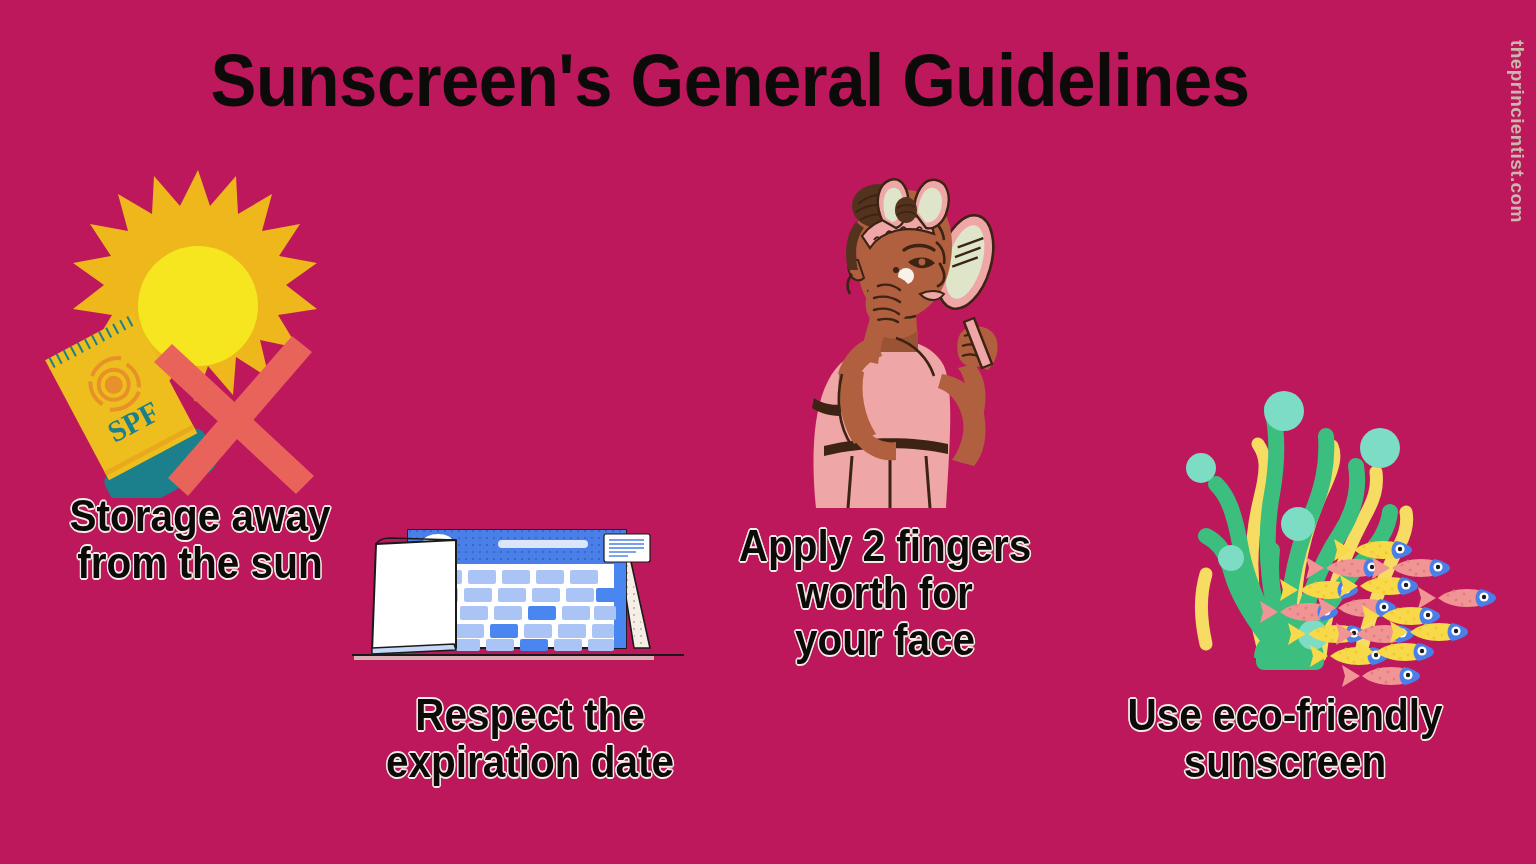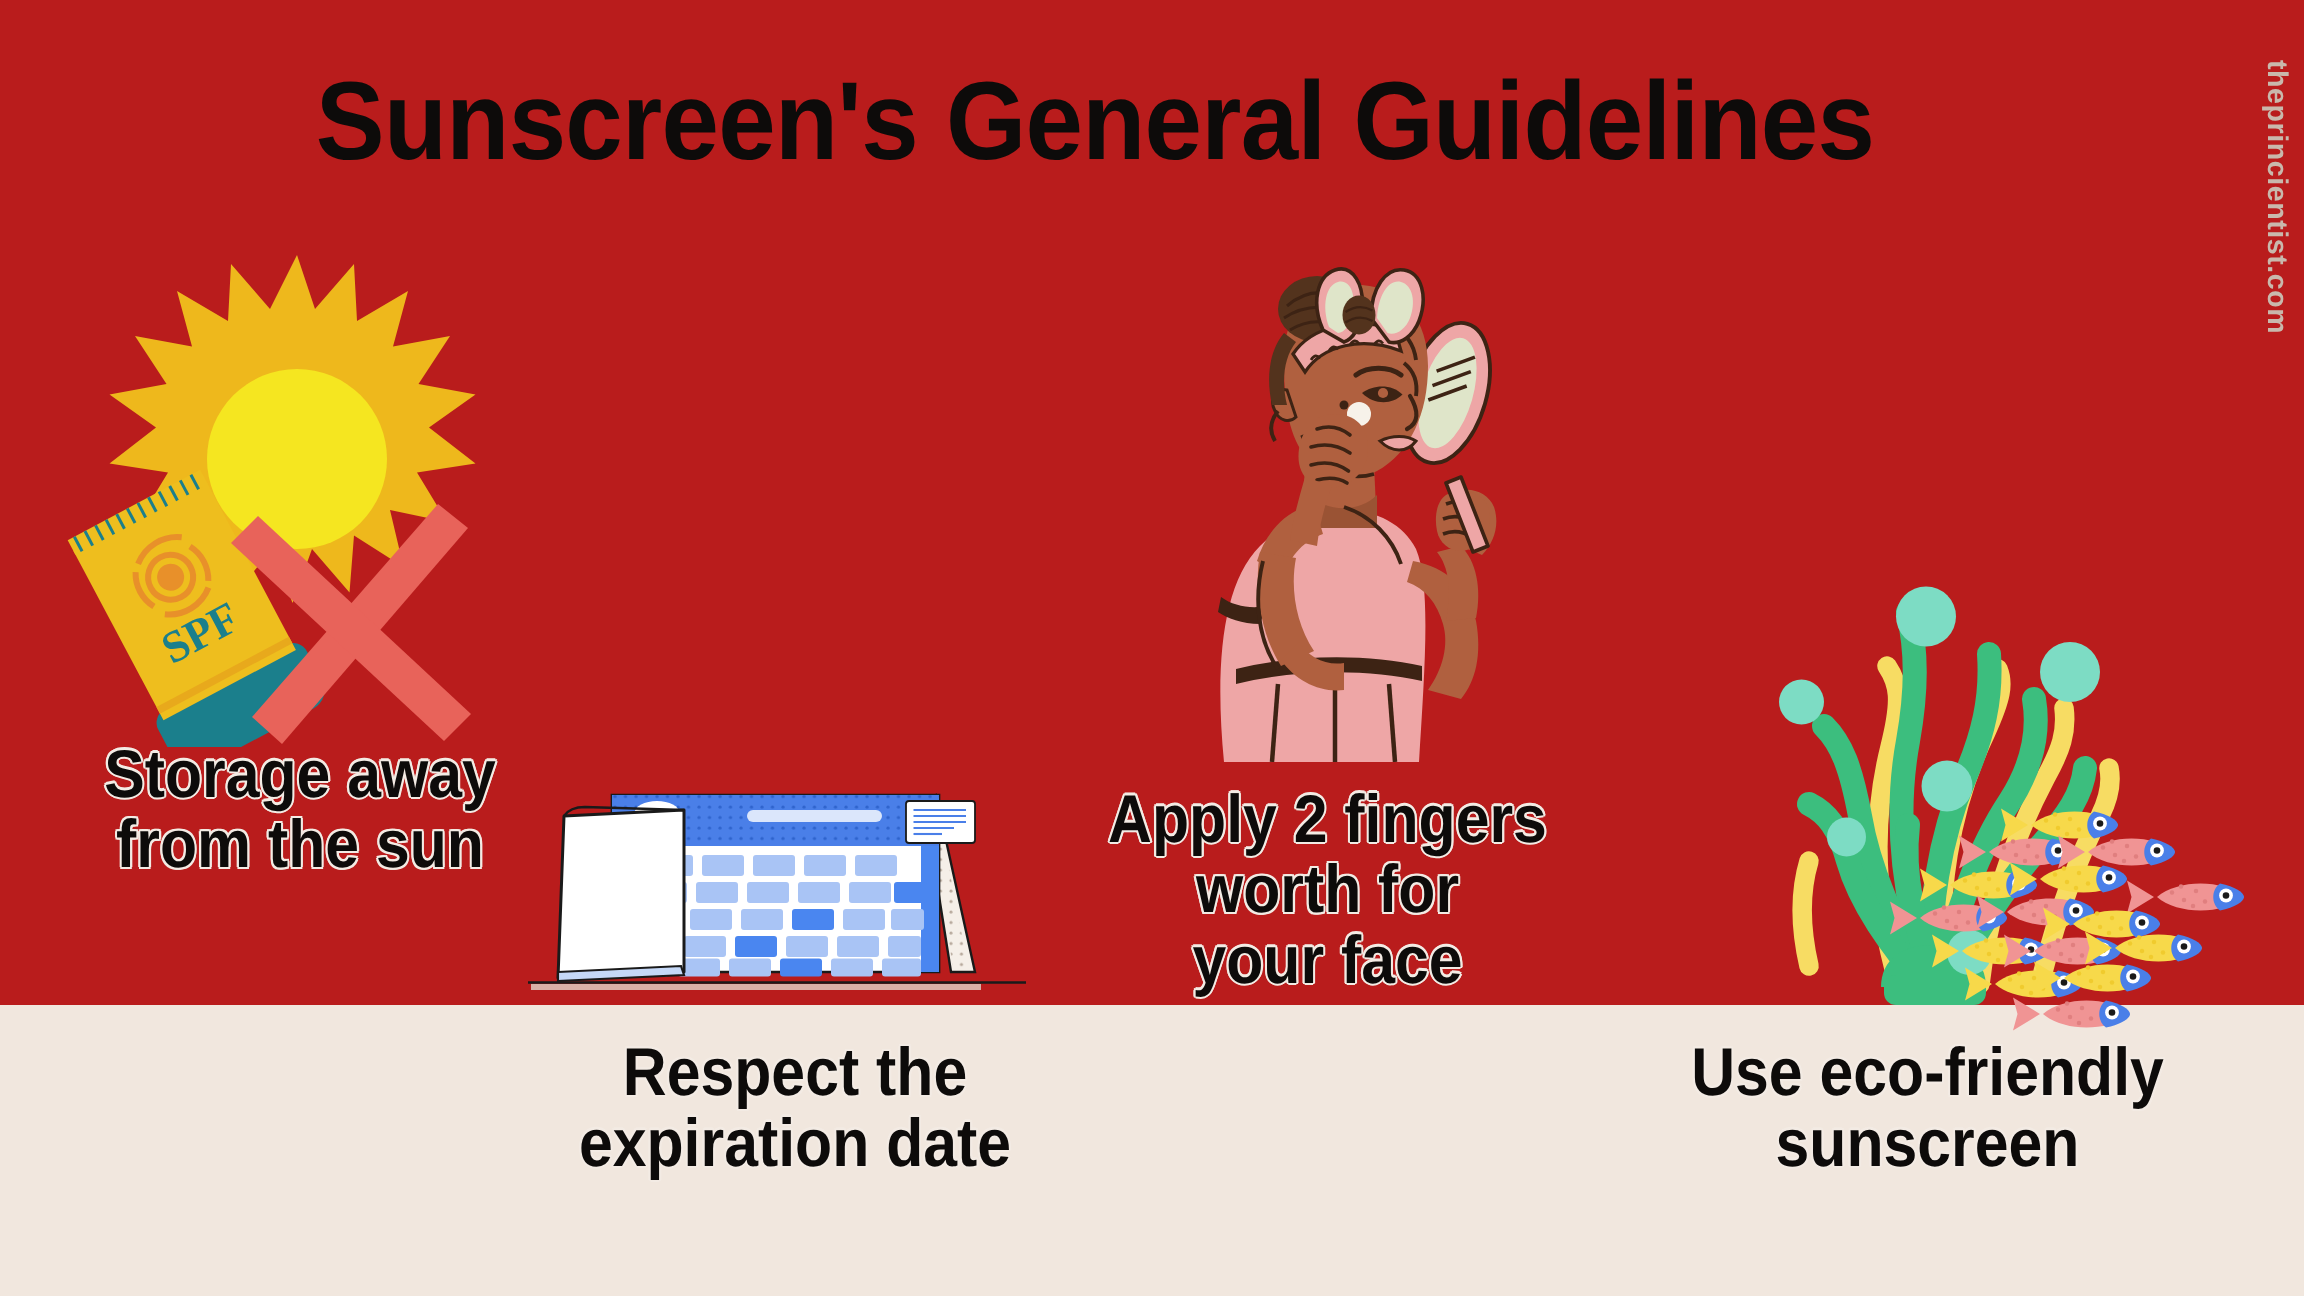--- a/index.html
+++ b/index.html
@@ -11,22 +11,22 @@
     width: 1536px;
     height: 864px;
     overflow: hidden;
     background: #f1e7de;
     font-family: "Liberation Sans", sans-serif;
   }
 
   #canvas {
     position: relative;
     width: 1536px;
-    height: 670px;
-    background: #b91c1c;
+    height: 864px;
+    background: #be185d;
   }
 
   
   #page-title {
     position: absolute;
     left: 0;
     top: 44px;
     width: 1460px;
     text-align: center;
     font-family: "Liberation Sans Narrow", "Liberation Sans", sans-serif;

